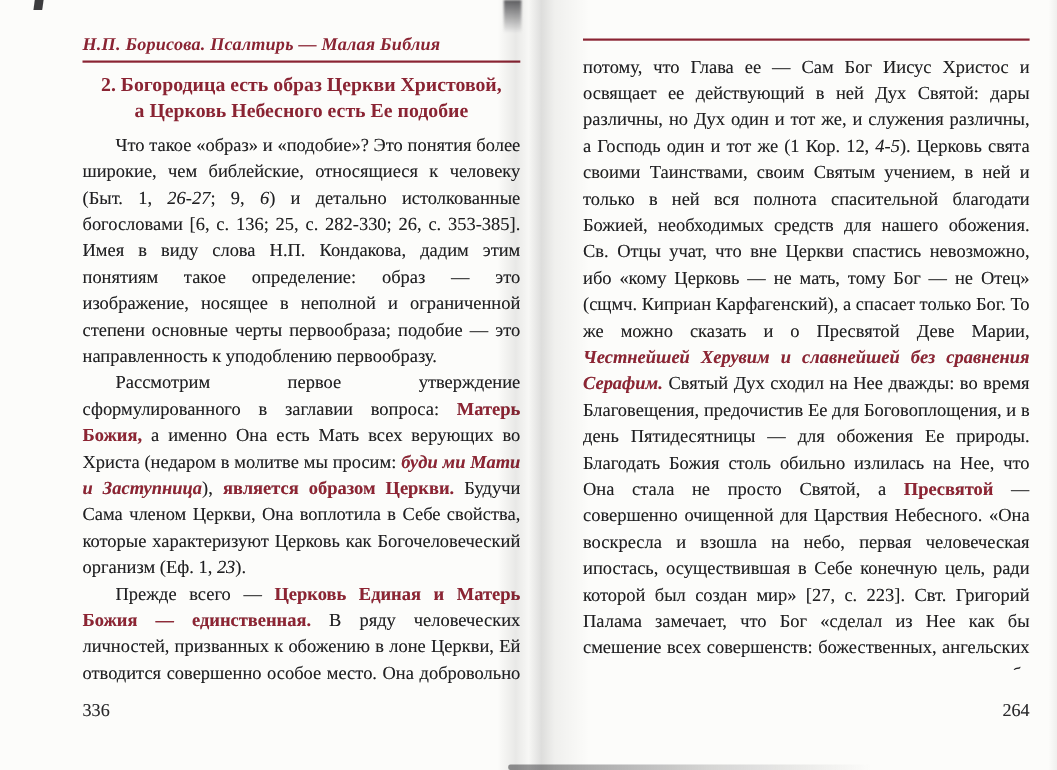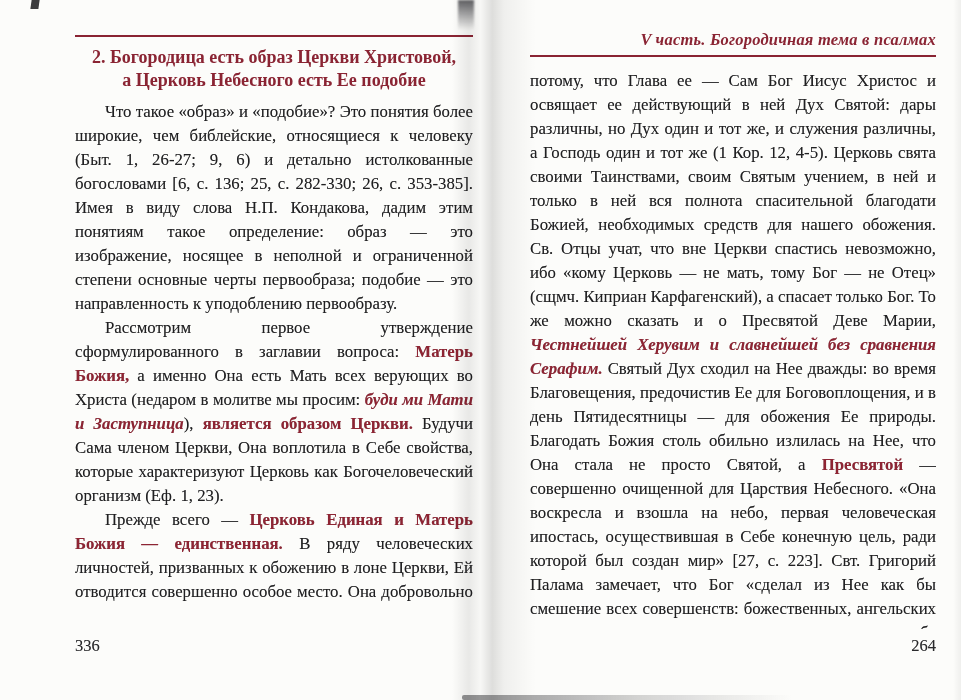--- a/index.html
+++ b/index.html
@@ -33,21 +33,21 @@
     font-size:16.8px;line-height:24px;text-align:justify;
     color:#202022;overflow:hidden;
     text-shadow:0 0 .4px rgba(30,30,30,.35);
   }
   .body-text-left{max-height:505px;}
   .body-text-right{max-height:560px;margin-top:12px;}
   .para{margin:0;}
   .para.indent{text-indent:30px;}
   .run-em{color:#8e2433;font-weight:bold;}
   .run-emi{color:#8e2433;font-weight:bold;font-style:italic;}
-  .run-iref{}
+  .run-iref{font-style:italic;}
   
   .page-number{
     position:absolute;top:636px;font-size:16.5px;color:#2a2a2c;
     text-shadow:0 0 .4px rgba(30,30,30,.35);
   }
   .page-number.left{left:75px;}
   .page-number.right{right:25px;}
   
   .gutter{
     position:absolute;left:452px;top:0;width:84px;height:700px;
@@ -80,37 +80,37 @@
     pointer-events:none;
   }
 </style>
 </head>
 <body>
 
 <div class="scan">
 
   <div class="page page-left">
     <div class="content-left">
+      <div class="running-head">Н.П. Борисова. Псалтирь — Малая Библия</div>
       <div class="head-rule"></div>
       <div class="section-title">
         <span>2. Богородица есть образ Церкви Христовой,</span><br>
         <span>а Церковь Небесного есть Ее подобие</span>
       </div>
       <div class="body-text body-text-left">
           <p class="para indent"><span>Что такое «образ» и «подобие»? Это понятия более широкие, чем библейские, относящиеся к человеку (Быт. 1, </span><span class="run-iref">26-27</span><span>; 9, </span><span class="run-iref">6</span><span>) и детально истолкованные богословами [6, с. 136; 25, с. 282-330; 26, с. 353-385]. Имея в виду слова Н.П. Кондакова, дадим этим понятиям такое определение: образ — это изображение, носящее в неполной и ограниченной степени основные черты первообраза; подобие — это направленность к уподоблению первообразу.</span></p>
           <p class="para indent"><span>Рассмотрим первое утверждение сформулированного в заглавии вопроса: </span><span class="run-em">Матерь Божия,</span><span> а именно Она есть Мать всех верующих во Христа (недаром в молитве мы просим: </span><span class="run-emi">буди ми Мати и Заступница</span><span>), </span><span class="run-em">является образом Церкви.</span><span> Будучи Сама членом Церкви, Она воплотила в Себе свойства, которые характеризуют Церковь как Богочеловеческий организм (Еф. 1, </span><span class="run-iref">23</span><span>).</span></p>
           <p class="para indent"><span>Прежде всего — </span><span class="run-em">Церковь Единая и Матерь Божия — единственная.</span><span> В ряду человеческих личностей, призванных к обожению в лоне Церкви, Ей отводится совершенно особое место. Она добровольно дала Свою плоть, чтобы «Слово стало плотью и обитало с нами, полное благодати и истины» (Ин. 1, </span></p>
         </div>
     </div>
     <div class="page-number left">336</div>
   </div>
 
   <div class="page page-right">
     <div class="content-right">
-      <div class="running-head right">V часть. Богородичная тема в псалмах</div>
       <div class="head-rule"></div>
       <div class="body-text body-text-right">
           <p class="para"><span>потому, что Глава ее — Сам Бог Иисус Христос и освящает ее действующий в ней Дух Святой: дары различны, но Дух один и тот же, и служения различны, а Господь один и тот же (1 Кор. 12, </span><span class="run-iref">4-5</span><span>). Церковь свята своими Таинствами, своим Святым учением, в ней и только в ней вся полнота спасительной благодати Божией, необходимых средств для нашего обожения. Св. Отцы учат, что вне Церкви спастись невозможно, ибо «кому Церковь — не мать, тому Бог — не Отец» (сщмч. Киприан Карфагенский), а спасает только Бог. То же можно сказать и о Пресвятой Деве Марии, </span><span class="run-emi">Честнейшей Херувим и славнейшей без сравнения Серафим.</span><span> Святый Дух сходил на Нее дважды: во время Благовещения, предочистив Ее для Боговоплощения, и в день Пятидесятницы — для обожения Ее природы. Благодать Божия столь обильно излилась на Нее, что Она стала не просто Святой, а </span><span class="run-em">Пресвятой</span><span> — совершенно очищенной для Царствия Небесного. «Она воскресла и взошла на небо, первая человеческая ипостась, осуществившая в Себе конечную цель, ради которой был создан мир» [27, с. 223]. Свт. Григорий Палама замечает, что Бог «сделал из Нее как бы смешение всех совершенств: божественных, ангельских и человеческих, высшую красоту, украшающую оба мира» (земного и небесного). «Она есть грань тварного и нетварного» (цит. по [27, с. 223]). Именно через Нее люди и Ангелы получают благодать; ни один дар не принимается в Церкви без помощи Божией Матери — Начала Церкви прославленной. Как достигшая предела становления, Она главенствует над судьбами Церкви</span></p>
         </div>
     </div>
     <div class="page-number right">264</div>
   </div>
 
   <div class="gutter"></div>
   <div class="gutter-top-streak"></div>

